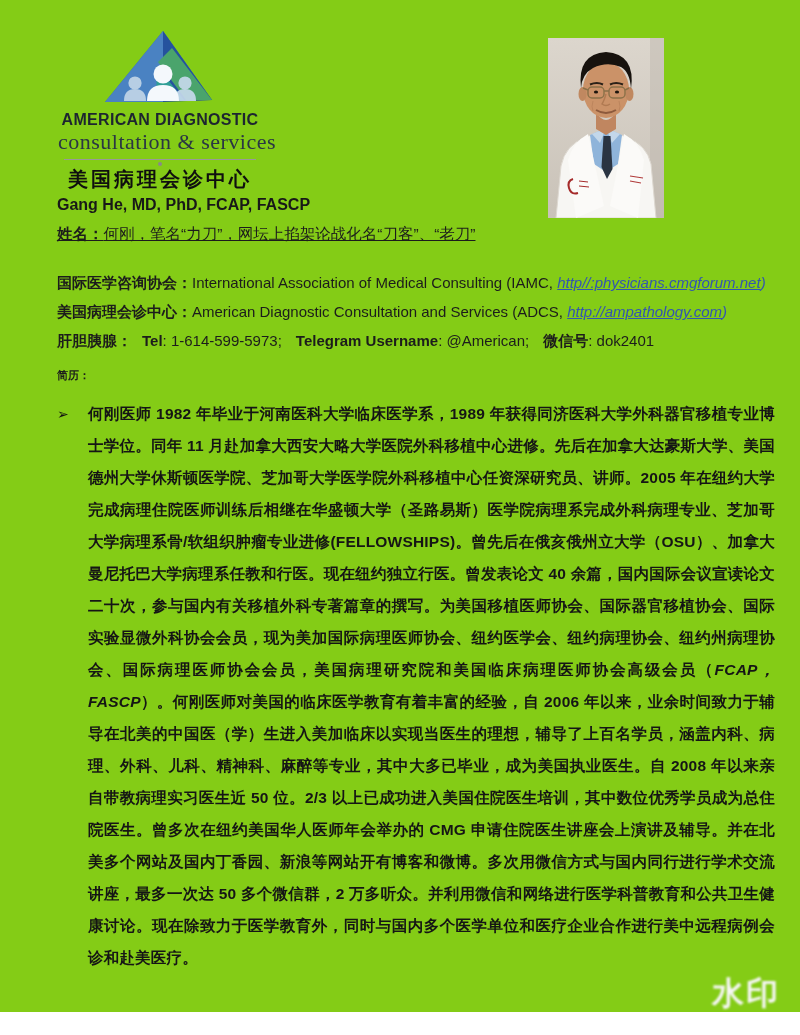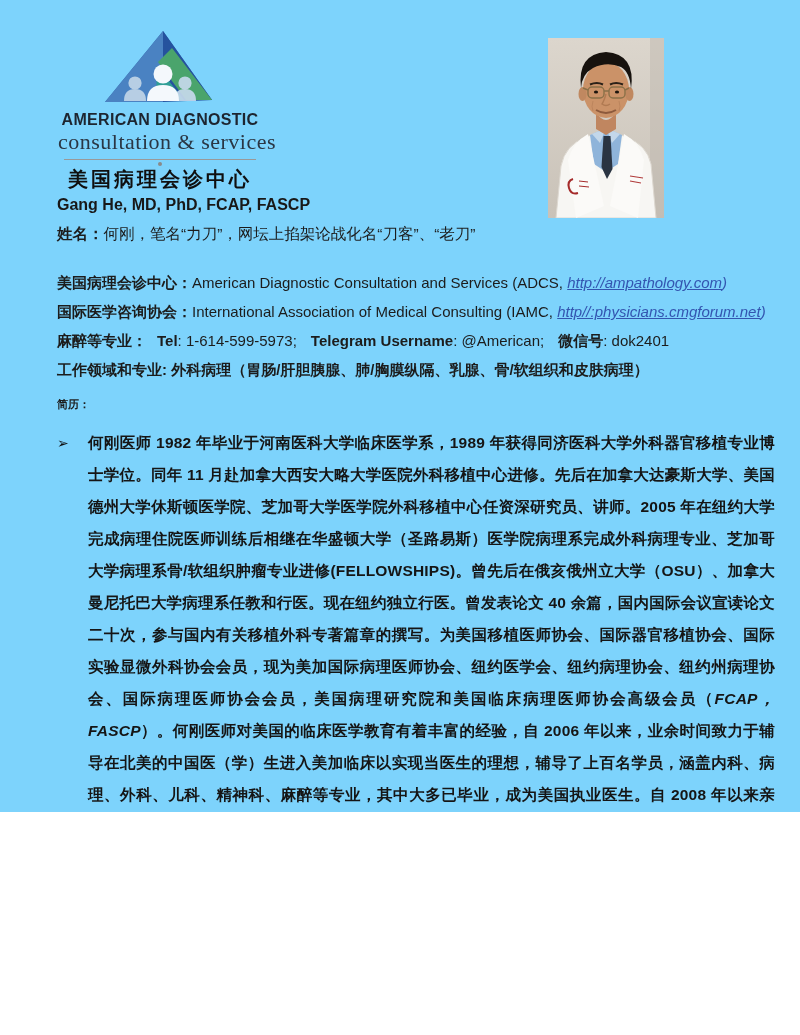--- a/index.html
+++ b/index.html
@@ -1,17 +1,17 @@
 <!DOCTYPE html>
 <html><head>
 <meta charset="utf-8">
 <style>
   html,body { margin:0; padding:0; background:#ffffff; }
   .page {
-    position:relative; width:800px; height:812px; background:#7dd3fc;
+    position:relative; width:800px; height:1012px; background:#84cc16;
     font-family:"Liberation Sans", sans-serif; color:#1c1c1c; overflow:hidden;
   }
 
   
   .logo { position:absolute; left:58px; top:26px; width:204px; text-align:center; }
   .logo svg { display:block; margin:0 auto; }
   .org-en1 { margin-top:5px; font-size:16px; font-weight:bold; letter-spacing:.3px;
              color:#1d2530; white-space:nowrap; }
   .org-en2 { font-family:"Liberation Serif", serif; font-size:22px; color:#2a3644;
              letter-spacing:.5px; margin-top:0px; white-space:nowrap; }
@@ -22,21 +22,21 @@
                     background:#8a8a8a; border-radius:50%; transform:translateX(-50%); }
   .org-cn { margin-top:0; font-size:20px; font-weight:600; letter-spacing:3px;
             color:#0f0f0f; white-space:nowrap; }
 
   
   .photo { position:absolute; left:548px; top:38px; width:116px; height:180px; }
 
   
   .content { position:absolute; left:57px; top:196px; width:718px; }
   .name-en { font-size:16px; font-weight:bold; line-height:18px; color:#181818; }
-  .name-line { margin-top:10px; font-size:15.5px; line-height:20px; }
+  .name-line { margin-top:10px; font-size:15.5px; line-height:20px;text-decoration:underline; }
   .lbl { font-weight:bold; }
   .contact { margin-top:24px; }
   .contact-line { font-size:15px; line-height:29px; white-space:nowrap; }
   .gap-s { margin-left:10px; }
   .gap-m { margin-left:14px; }
   .link { color:#3355b0; font-style:italic; text-decoration:underline; cursor:pointer; }
   .link-suffix { color:#3355b0; font-style:italic; }
   .resume-heading { margin-top:10px; font-size:11px; font-weight:bold; line-height:20px; }
   .bio { margin-top:13px; display:grid; grid-template-columns:31px 1fr; }
   .bullet { font-size:14px; line-height:32px; color:#111; }
@@ -114,35 +114,32 @@
 
     <div class="name-en">Gang He, MD, PhD, FCAP, FASCP</div>
 
     <div class="name-line">
       <span class="lbl">姓名：</span><span>何刚，笔名“力刀”，网坛上掐架论战化名“刀客”、“老刀”</span>
     </div>
 
     <div class="contact">
 
       <div class="contact-line">
+        <span class="lbl">国际医学咨询协会：</span><span>International Association of Medical Consulting (IAMC, </span><a class="link">http//:physicians.cmgforum.net</a><span class="link-suffix">)</span>
+      </div>
+
+      <div class="contact-line">
         <span class="lbl">美国病理会诊中心：</span><span>American Diagnostic Consultation and Services (ADCS, </span><a class="link">http://ampathology.com</a><span class="link-suffix">)</span>
       </div>
 
       <div class="contact-line">
-        <span class="lbl">国际医学咨询协会：</span><span>International Association of Medical Consulting (IAMC, </span><a class="link">http//:physicians.cmgforum.net</a><span class="link-suffix">)</span>
-      </div>
-
-      <div class="contact-line">
-        <span class="lbl">麻醉等专业：</span><span class="lbl gap-s">Tel</span><span>: 1-614-599-5973;</span><span class="lbl gap-m">Telegram Username</span><span>: @American;</span><span class="lbl gap-m">微信号</span><span>: dok2401</span>
+        <span class="lbl">肝胆胰腺：</span><span class="lbl gap-s">Tel</span><span>: 1-614-599-5973;</span><span class="lbl gap-m">Telegram Username</span><span>: @American;</span><span class="lbl gap-m">微信号</span><span>: dok2401</span>
       </div>
 
 
-      <div class="contact-line">
-        <span class="lbl">工作领域和专业</span><span class="lbl">: 外科病理（胃肠/肝胆胰腺、肺/胸膜纵隔、乳腺、骨/软组织和皮肤病理）</span>
-      </div>
 
     </div>
 
     <div class="resume-heading">简历：</div>
 
     <div class="bio">
       <span class="bullet">➢</span>
       <p class="bio-text"><span>何刚医师 1982 年毕业于河南医科大学临床医学系，1989 年获得同济医科大学外科器官移植专业博士学位。同年 11 月赴加拿大西安大略大学医院外科移植中心进修。先后在加拿大达豪斯大学、美国德州大学休斯顿医学院、芝加哥大学医学院外科移植中心任资深研究员、讲师。2005 年在纽约大学完成病理住院医师训练后相继在华盛顿大学（圣路易斯）医学院病理系完成外科病理专业、芝加哥大学病理系骨/软组织肿瘤专业进修(FELLOWSHIPS)。曾先后在俄亥俄州立大学（OSU）、加拿大曼尼托巴大学病理系任教和行医。现在纽约独立行医。曾发表论文 40 余篇，国内国际会议宣读论文二十次，参与国内有关移植外科专著篇章的撰写。为美国移植医师协会、国际器官移植协会、国际实验显微外科协会会员，现为美加国际病理医师协会、纽约医学会、纽约病理协会、纽约州病理协会、国际病理医师协会会员，美国病理研究院和美国临床病理医师协会高级会员（</span><span class="bio-italic">FCAP，FASCP</span><span>）。何刚医师对美国的临床医学教育有着丰富的经验，自 2006 年以来，业余时间致力于辅导在北美的中国医（学）生进入美加临床以实现当医生的理想，辅导了上百名学员，涵盖内科、病理、外科、儿科、精神科、麻醉等专业，其中大多已毕业，成为美国执业医生。自 2008 年以来亲自带教病理实习医生近 50 位。2/3 以上已成功进入美国住院医生培训，其中数位优秀学员成为总住院医生。曾多次在纽约美国华人医师年会举办的 CMG 申请住院医生讲座会上演讲及辅导。并在北美多个网站及国内丁香园、新浪等网站开有博客和微博。多次用微信方式与国内同行进行学术交流讲座，最多一次达 50 多个微信群，2 万多听众。并利用微信和网络进行医学科普教育和公共卫生健康讨论。现在除致力于医学教育外，同时与国内多个医学单位和医疗企业合作进行美中远程病例会诊和赴美医疗。</span></p>
     </div>
 

